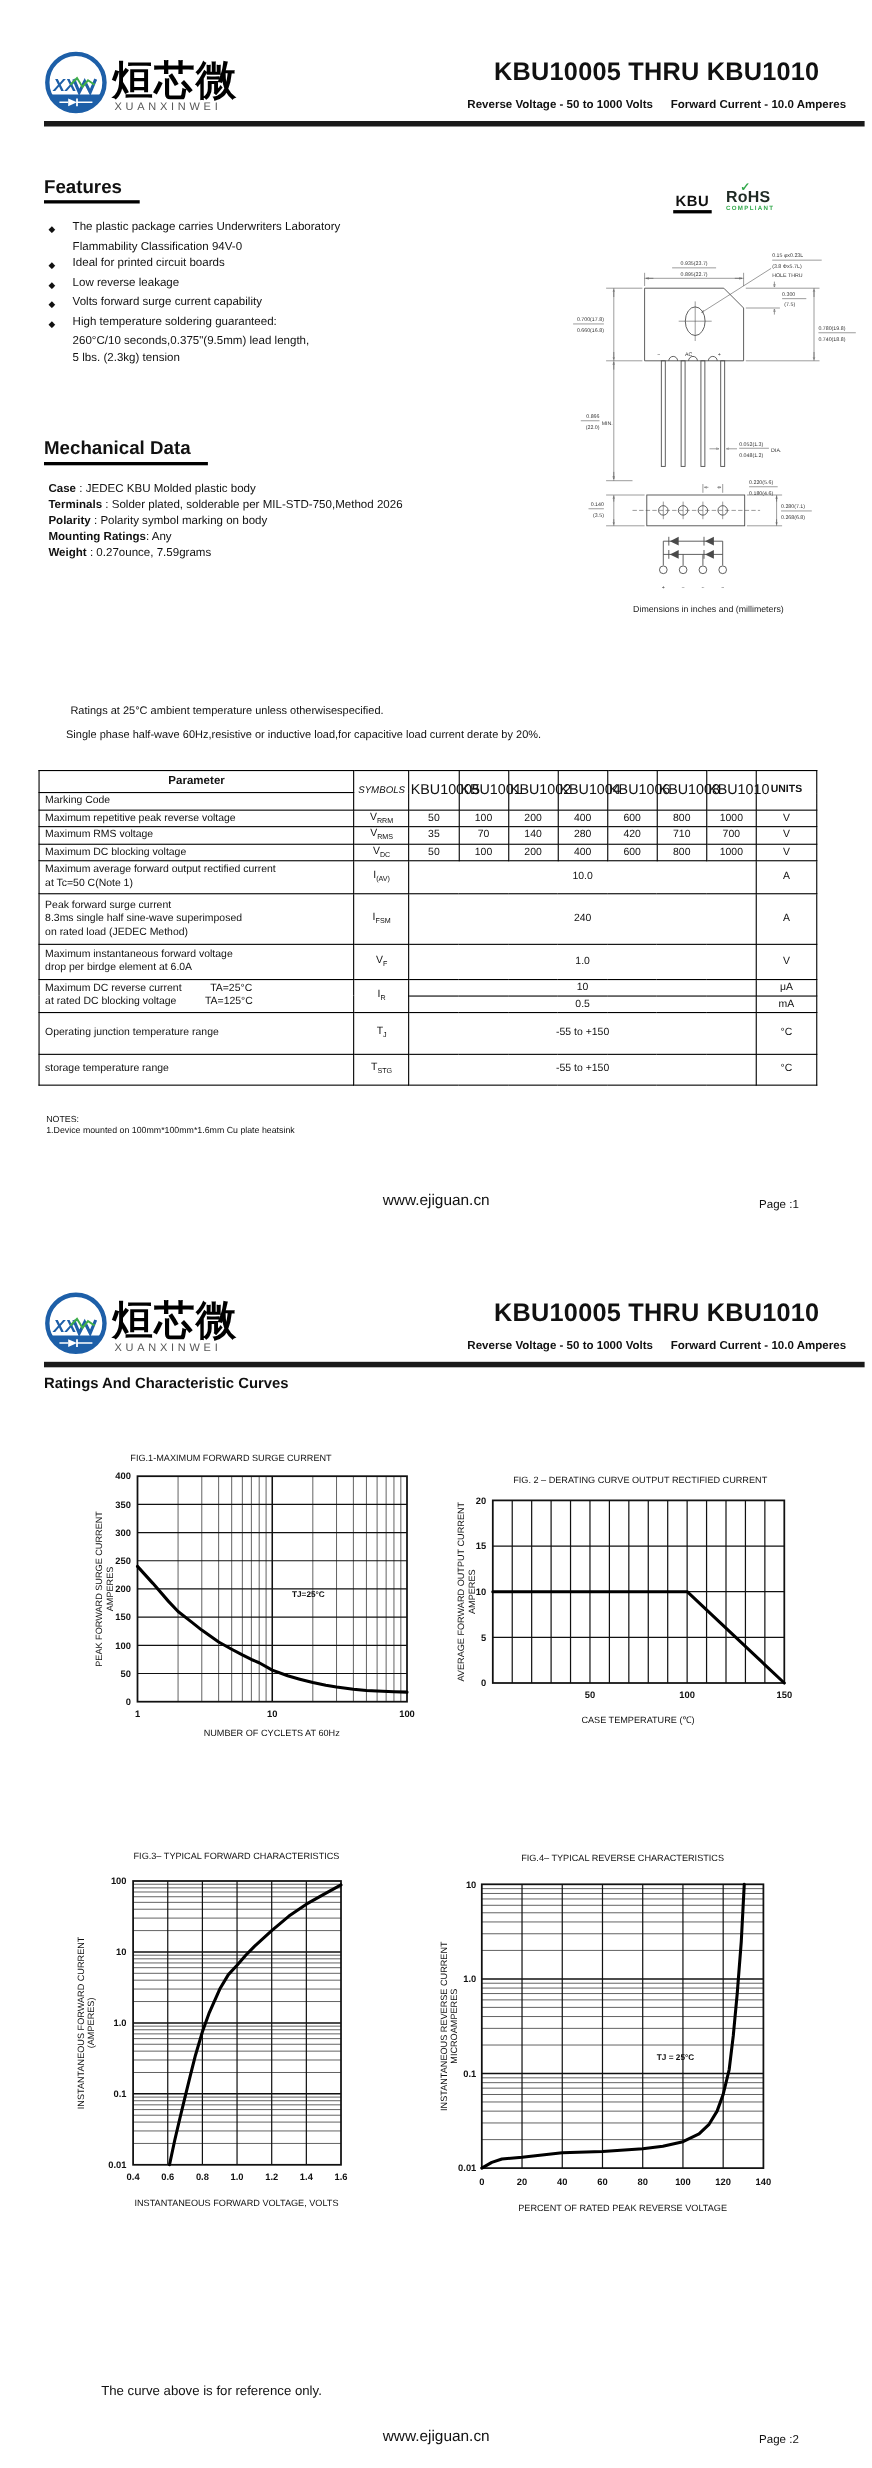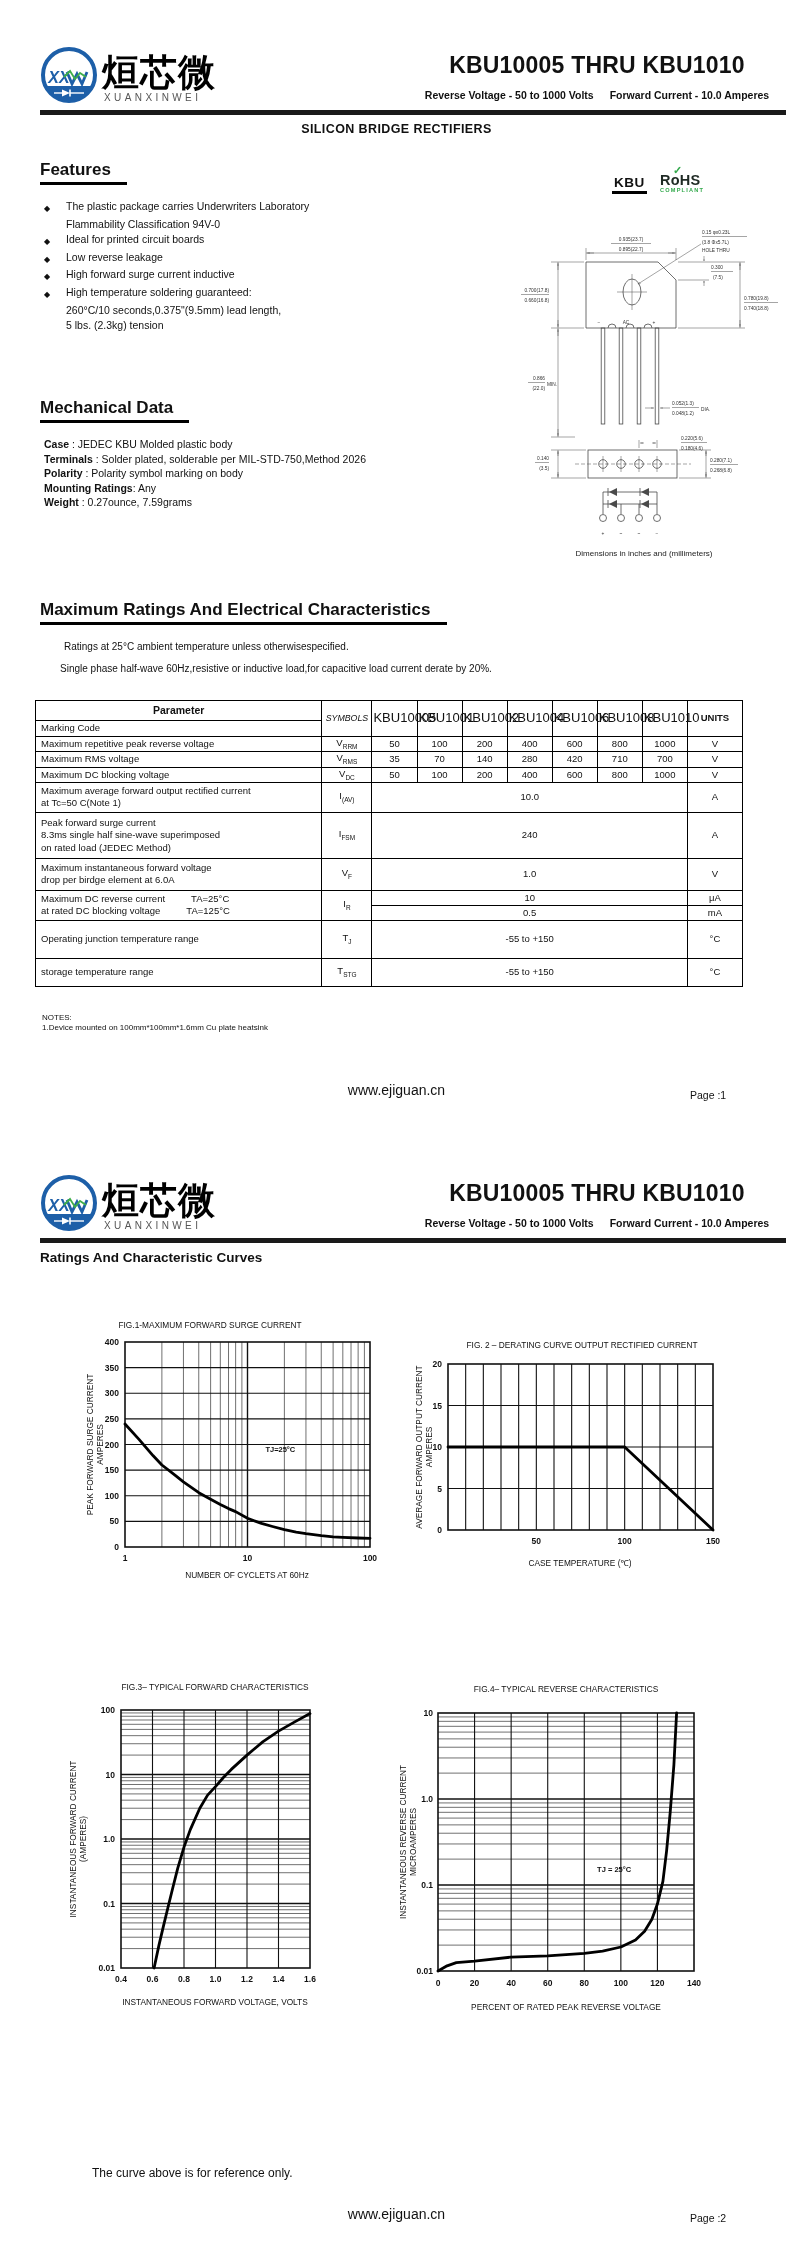--- a/index.html
+++ b/index.html
@@ -71,21 +71,20 @@
     </svg>
     <div class="abs cn-name" style="left:102px;top:48px">烜芯微</div>
     <div class="abs en-name" style="left:104px;top:92px">XUANXINWEI</div>
     <div class="abs ptitle" style="left:408px;top:52px;width:378px">KBU10005 THRU KBU1010</div>
     <div class="abs psub" style="left:408px;top:89px;width:378px">
       <span>Reverse Voltage - 50 to 1000 Volts</span><span class="gap"></span><span>Forward Current - 10.0 Amperes</span>
     </div>
     <div class="abs hbar" style="left:40px;top:110px;width:746px"></div>
   </div>
 
-  <div class="abs doc-title" style="left:0;top:122px;width:793px">SILICON BRIDGE RECTIFIERS</div>
 
   <div class="abs sec-h" style="left:40px;top:160px">Features</div>
   <div class="abs" style="left:44px;top:199px;width:345px">
     <div class="feat-line">
         <span class="feat-b">◆</span>
         <span>The plastic package carries Underwriters Laboratory</span>
       </div>
     <div class="feat-line">
         <span class="feat-b"></span>
         <span>Flammability Classification 94V-0</span>
@@ -93,21 +92,21 @@
     <div class="feat-line">
         <span class="feat-b">◆</span>
         <span>Ideal for printed circuit boards</span>
       </div>
     <div class="feat-line">
         <span class="feat-b">◆</span>
         <span>Low reverse leakage</span>
       </div>
     <div class="feat-line">
         <span class="feat-b">◆</span>
-        <span>High forward surge current inductive</span>
+        <span>Volts forward surge current capability</span>
       </div>
     <div class="feat-line">
         <span class="feat-b">◆</span>
         <span>High temperature soldering guaranteed:</span>
       </div>
     <div class="feat-line">
         <span class="feat-b"></span>
         <span>260°C/10 seconds,0.375"(9.5mm) lead length,</span>
       </div>
     <div class="feat-line">
@@ -278,21 +277,20 @@
 
   <div class="abs sec-h" style="left:40px;top:398px">Mechanical Data</div>
   <div class="abs" style="left:44px;top:437px;width:400px">
     <div class="mech-line"><b>Case</b><span> : JEDEC KBU Molded plastic body</span></div>
     <div class="mech-line"><b>Terminals</b><span> : Solder plated, solderable per MIL-STD-750,Method 2026</span></div>
     <div class="mech-line"><b>Polarity</b><span> : Polarity symbol  marking on body</span></div>
     <div class="mech-line"><b>Mounting Ratings</b><span>: Any</span></div>
     <div class="mech-line"><b>Weight</b><span> : 0.27ounce,  7.59grams</span></div>
   </div>
 
-  <div class="abs sec-h" style="left:40px;top:600px;border-bottom-width:3.5px">Maximum Ratings And Electrical Characteristics</div>
   <div class="abs note-line" style="left:46px;top:641px">Ratings at 25°C ambient temperature unless otherwisespecified.</div>
   <div class="abs note-line" style="left:42px;top:663px">Single phase half-wave 60Hz,resistive or inductive load,for capacitive load current derate by 20%.</div>
 
   <table class="ratings abs" style="left:35px;top:700px">
     <colgroup>
       <col style="width:286px">
         <col style="width:50px">
       <col style="width:45px">
         <col style="width:45px">
         <col style="width:45px">

